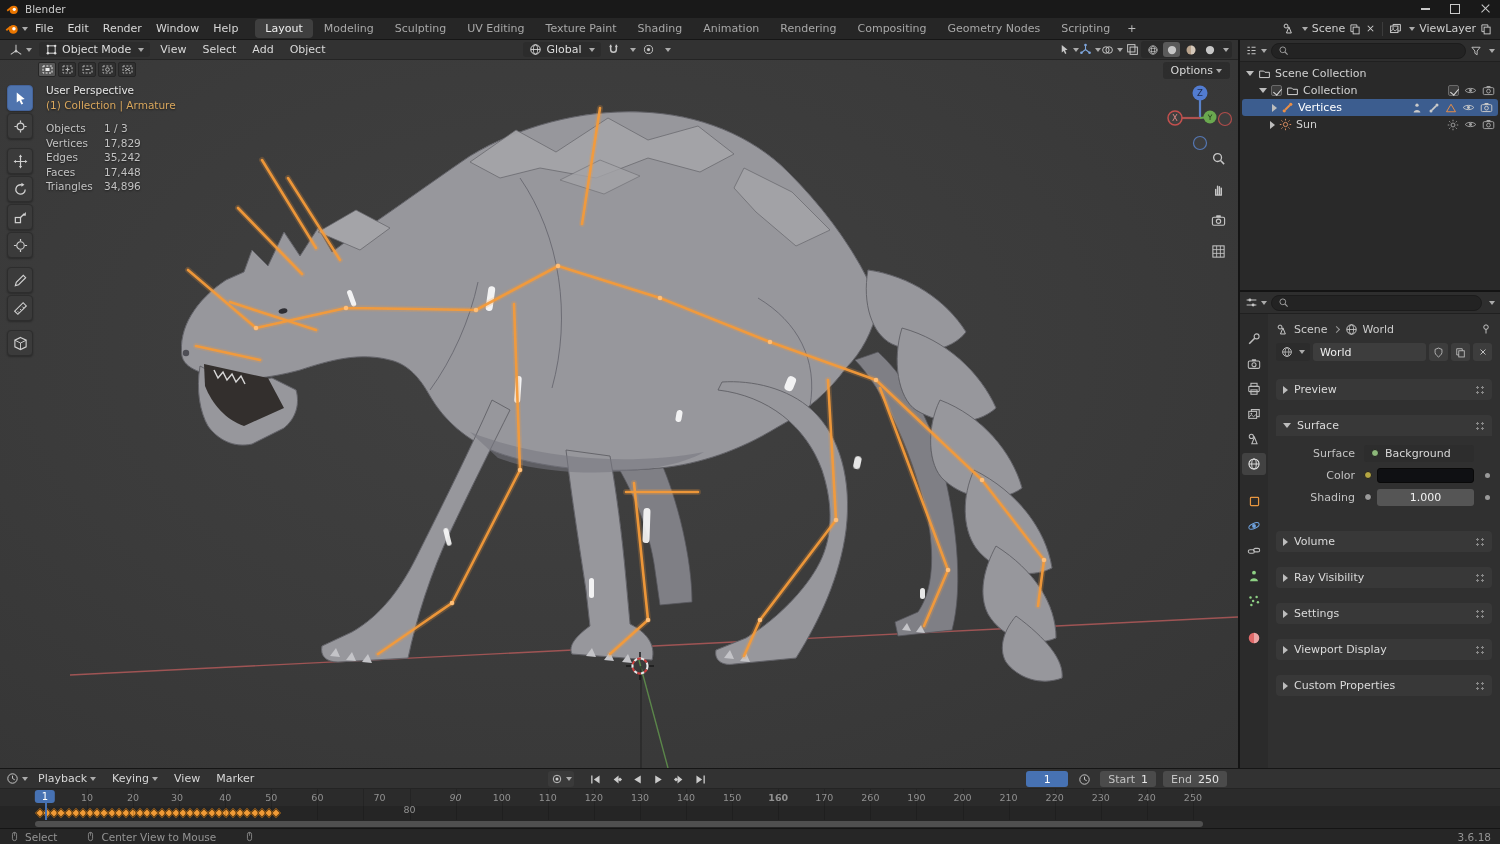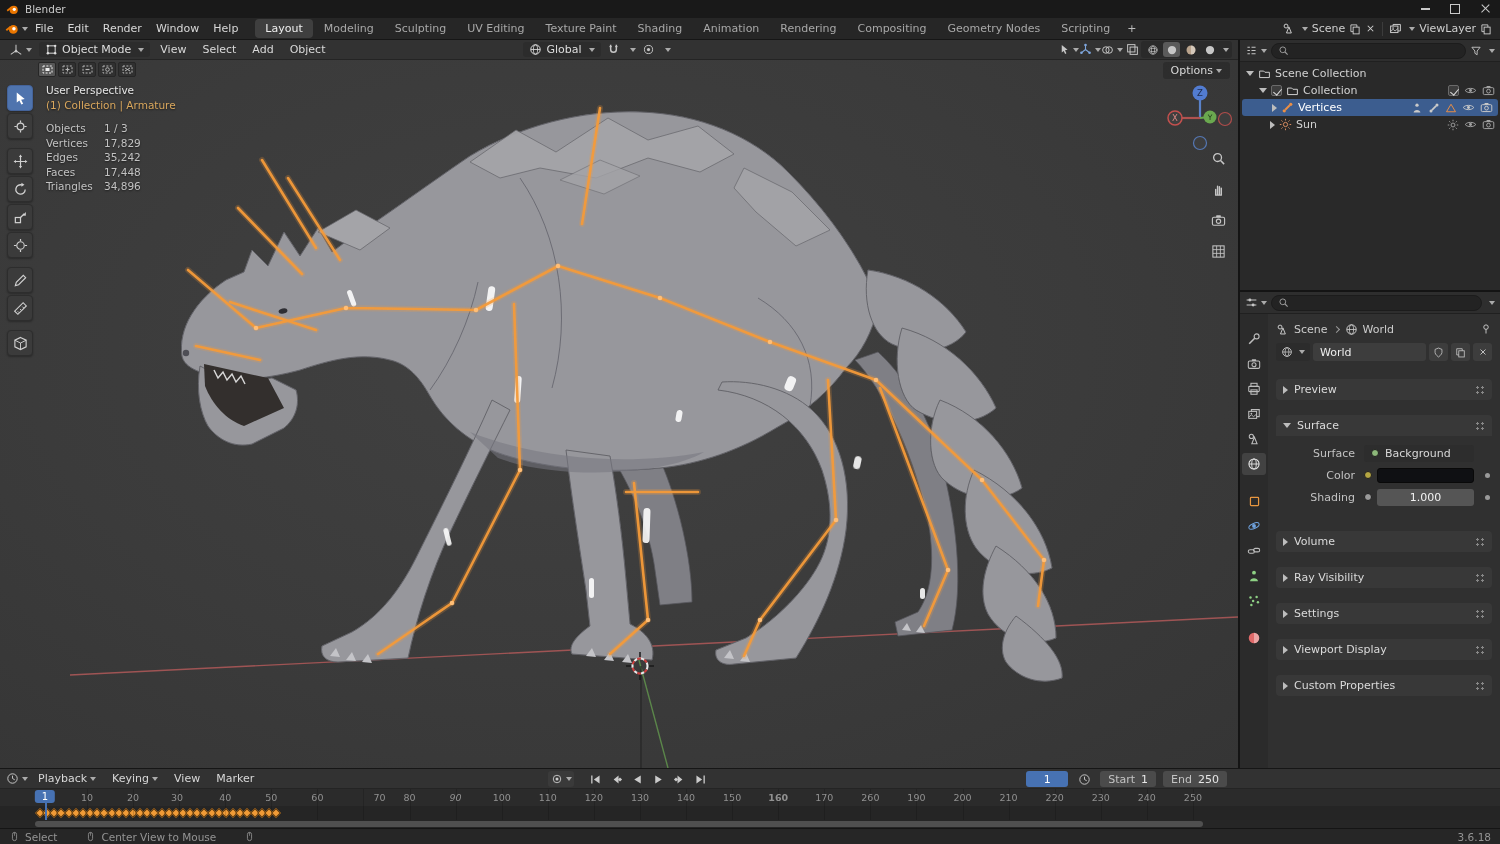--- a/index.html
+++ b/index.html
@@ -1197,21 +1197,21 @@
         <span class="tick" style="left: 177px;">30</span>
         <div class="gline" style="left: 225.24px;"></div>
         <span class="tick" style="left: 225.24px;">40</span>
         <div class="gline" style="left: 271.32px;"></div>
         <span class="tick" style="left: 271.32px;">50</span>
         <div class="gline" style="left: 317.4px;"></div>
         <span class="tick" style="left: 317.4px;">60</span>
         <div class="gline" style="left: 363.48px;"></div>
         <span class="tick" style="left: 363.48px; margin-left: 16px;">70</span>
         <div class="gline" style="left: 409.56px;"></div>
-        <span class="tick" style="left: 409.56px;">80</span>
+        <span class="tick" style="left: 409.56px; margin-top: 12px;">80</span>
         <div class="gline" style="left: 455.64px;"></div>
         <span class="tick" style="left: 455.64px; font-style: italic;">90</span>
         <div class="gline" style="left: 501.72px;"></div>
         <span class="tick" style="left: 501.72px;">100</span>
         <div class="gline" style="left: 547.8px;"></div>
         <span class="tick" style="left: 547.8px;">110</span>
         <div class="gline" style="left: 593.88px;"></div>
         <span class="tick" style="left: 593.88px;">120</span>
         <div class="gline" style="left: 639.96px;"></div>
         <span class="tick" style="left: 639.96px;">130</span>

